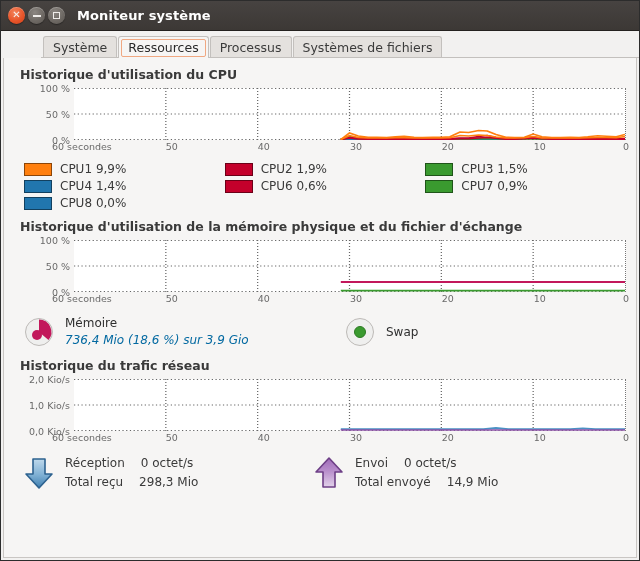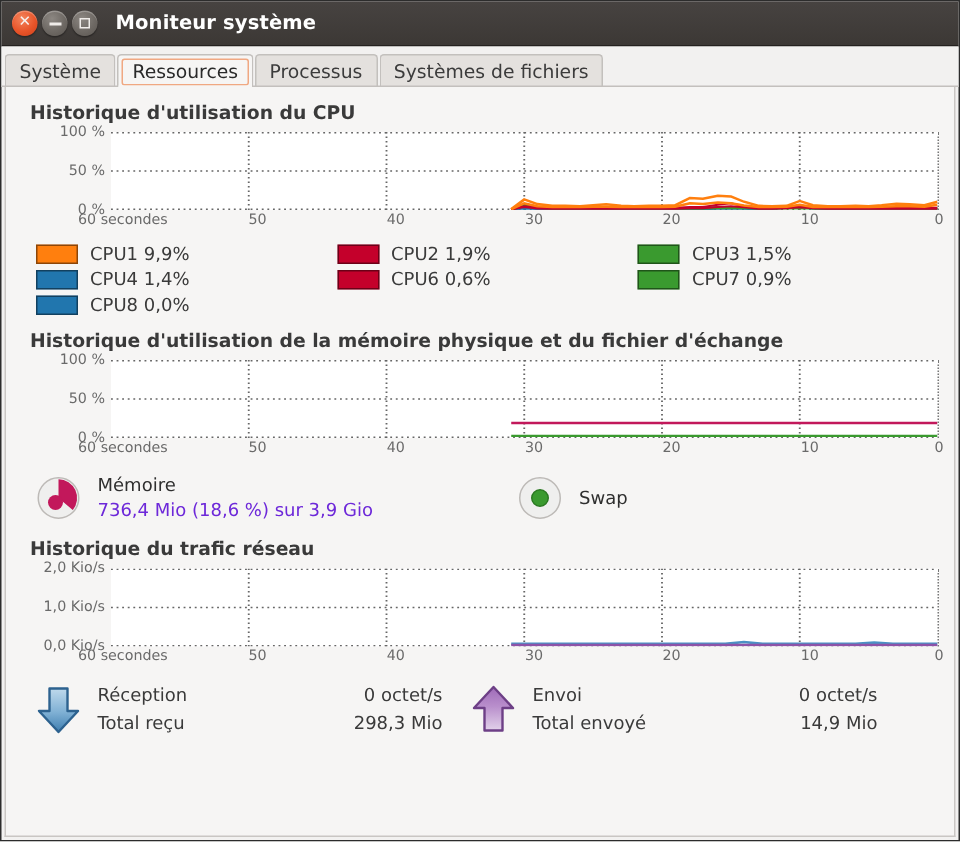--- a/index.html
+++ b/index.html
@@ -87,20 +87,21 @@
   
   .tabbar {
     flex: 0 0 auto;
     background: #f2f1f0;
     padding: 4px 0 0 2px;
     display: flex;
     align-items: flex-end;
     height: 27px;
     box-sizing: border-box;
     position: relative;
+    margin-left: 40px;
   }
   .tabbar::after {
     content: "";
     position: absolute;
     left: 0; right: 0; bottom: 0;
     height: 1px;
     background: #c3c0bd;
   }
   .tab {
     font-size: 12.5px;
@@ -237,42 +238,42 @@
     width: 290px;
   }
   .mem-icon {
     width: 34px;
     height: 34px;
     flex: 0 0 34px;
     margin-right: 9px;
   }
   .mem-text { font-size: 12px; color: #3a3a3a; line-height: 17px; }
   .mem-name { color: #2f2f2f; }
-  .mem-val  { color: #6d28d9; }
+  .mem-val  { color: #0369a1; font-style: italic; }
 
   
   .net-legend {
     display: flex;
     padding: 9px 0 0 8px;
   }
   .net-block {
     display: flex;
     align-items: center;
     width: 290px;
   }
   .net-icon {
     width: 34px;
     height: 36px;
     flex: 0 0 34px;
     margin-right: 9px;
   }
   .net-rows { font-size: 12px; color: #3a3a3a; width: 236px; }
   .net-row {
     display: flex;
-    justify-content: space-between;
+    justify-content: flex-start;
     line-height: 19px;
     gap: 16px;
   }
   .net-row .rv { padding-right: 6px; }
 </style>
 </head>
 <body>
 
 <div class="window">
 

